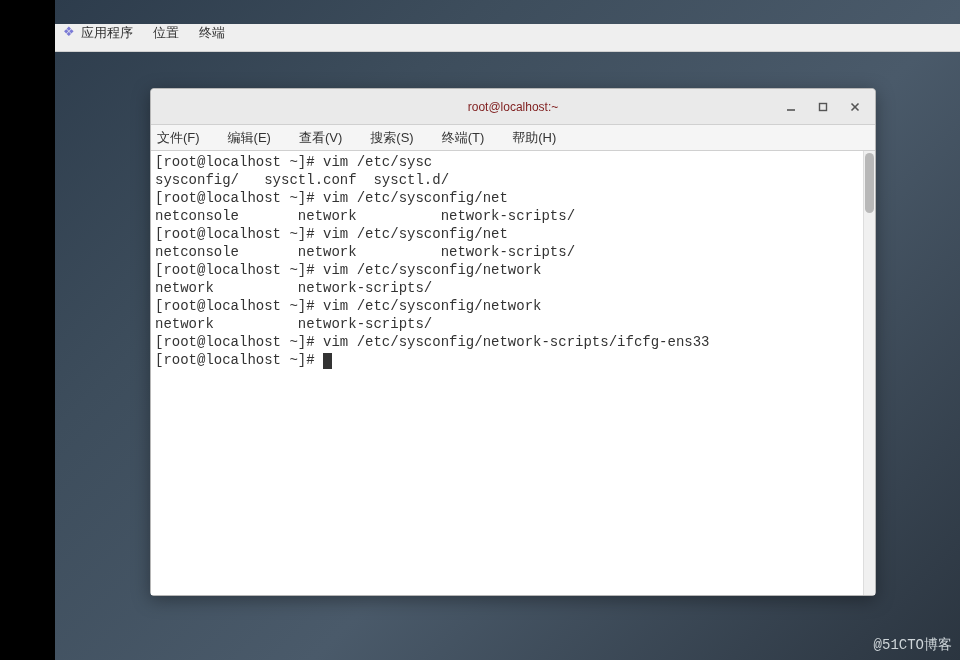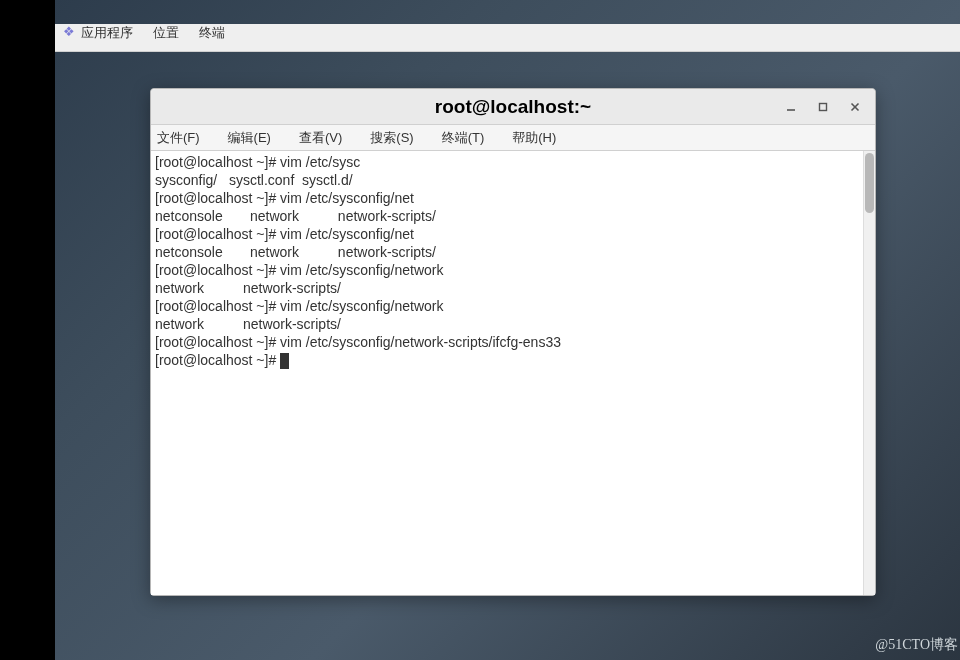--- a/index.html
+++ b/index.html
@@ -65,23 +65,23 @@
       background: #eaeaea;
       border-bottom: 1px solid #d0d0d0;
       border-radius: 4px 4px 0 0;
       display: flex;
       align-items: center;
       position: relative;
     }
     .titlebar-title {
       flex: 1;
       text-align: center;
-      font-weight: bold;
-      font-size: 19px;
-      color: #000000;
+      font-weight: normal;
+      font-size: 12px;
+      color: #7f1d1d;
     }
     .titlebar-controls {
       position: absolute;
       right: 6px; top: 0; bottom: 0;
       display: flex;
       align-items: center;
       gap: 4px;
     }
     .win-btn {
       width: 28px; height: 24px;
@@ -107,21 +107,21 @@
     .menu-item { cursor: default; }
     .terminal-wrap {
       flex: 1;
       display: flex;
       overflow: hidden;
     }
     .terminal {
       flex: 1;
       background: #fff;
       color: #333;
-      font-family: Liberation Sans, sans-serif;
+      font-family: Liberation Mono, monospace;
       font-size: 14px;
       line-height: 18px;
       white-space: pre;
       padding: 2px 4px;
       overflow: hidden;
     }
     .scrollbar {
       width: 12px;
       background: #f0f0f0;
       border-left: 1px solid #ddd;
@@ -136,24 +136,24 @@
     }
     .block-cursor {
       display: inline-block;
       width: 9px; height: 16px;
       background: #333;
       vertical-align: text-bottom;
       margin-bottom: -1px;
     }
     .watermark {
       position: absolute;
-      right: 2px; bottom: 6px;
+      right: 8px; bottom: 6px;
       font-size: 14px;
       color: #cfd6da;
-      font-family: Liberation Serif, serif;
+      font-family: Liberation Mono, monospace;
     }
   </style>
 </head>
 <body>
 
 <div class="black-strip"></div>
 
 <div class="topbar">
   <span class="topbar-item">
     <span class="icon-apps"></span>

